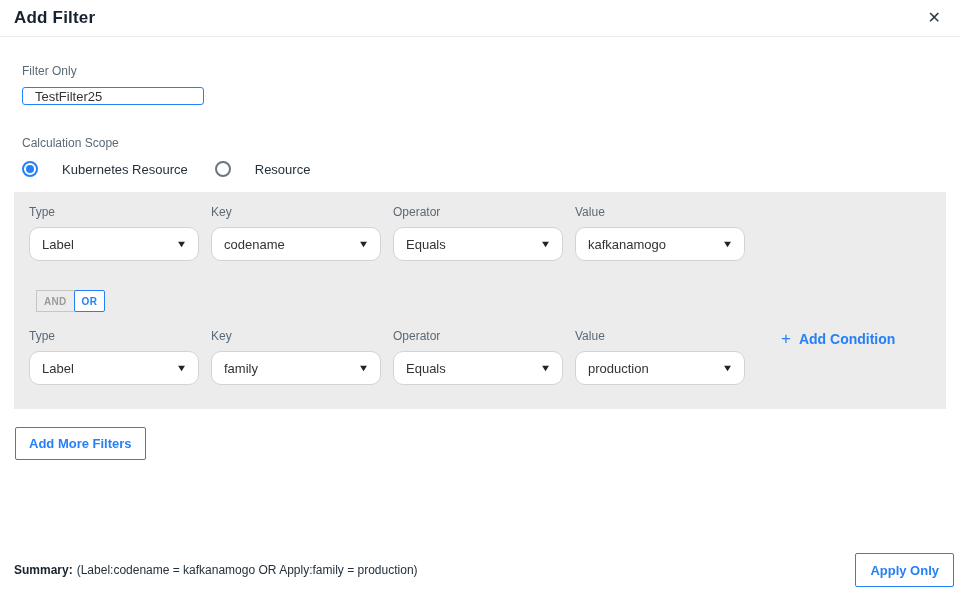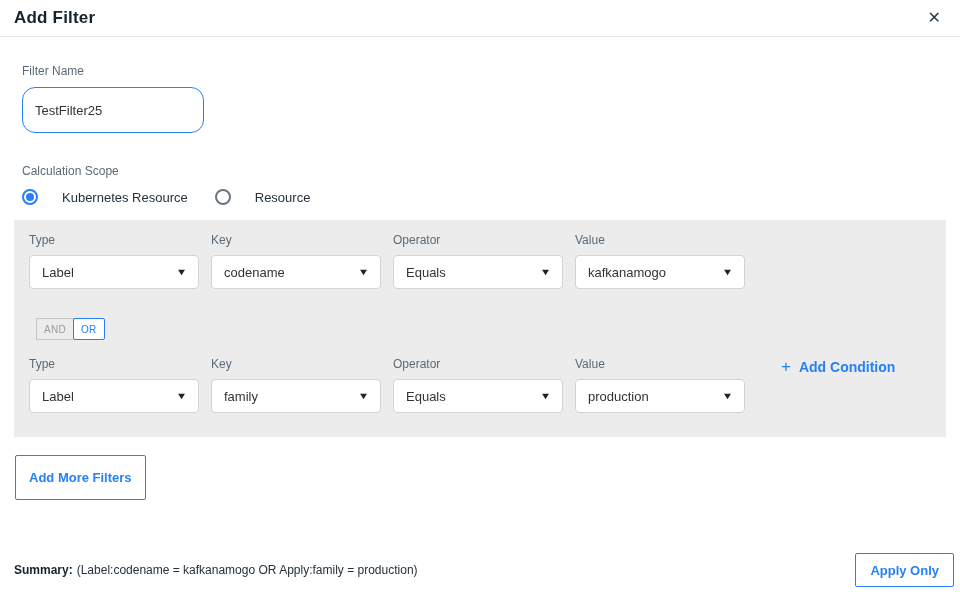--- a/index.html
+++ b/index.html
@@ -17,22 +17,22 @@
   .modal-title { font-size:17px; font-weight:bold; color:#16232e; letter-spacing:.2px; }
   .close-btn {
     font-size:16px; color:#2b3a46; cursor:pointer; line-height:1;
     background:none; border:none; padding:2px 4px;
     font-family:"DejaVu Sans",sans-serif;
   }
   
   .field-label { font-size:12px; color:#5b6a77; }
   .filter-name-section { margin:27px 0 0 22px; }
   .filter-name-input {
-    display:block; margin-top:9px; width:182px; height:46px;
-    border:1.5px solid #2680f8; border-radius:13px; outline:none;
+    display:block; margin-top:9px; width:182px; height:18px;
+    border:1.5px solid #2680f8; border-radius:3px; outline:none;
     padding:0 12px; font-size:13px; color:#333333;
     font-family:"Liberation Sans","DejaVu Sans",sans-serif; background:#fff;
   }
   
   .scope-section { margin:31px 0 0 22px; }
   .radio-row { margin-top:11px; display:flex; align-items:center; }
   .radio-option { display:flex; align-items:center; cursor:pointer; }
   .radio-option + .radio-option { margin-left:27px; }
   .radio-circle {
     width:16px; height:16px; border-radius:50%; border:2px solid #6a7580;
@@ -46,50 +46,50 @@
   .radio-label { margin-left:24px; font-size:13px; color:#24313c; }
   
   .conditions-panel {
     margin:15px 14px 0 14px; background:#ececec;
     padding:13px 0 24px 15px;
   }
   .condition-row { display:flex; align-items:flex-start; }
   .cond-group { width:170px; margin-right:12px; }
   .cond-label { font-size:12px; color:#5b6a77; margin-bottom:8px; }
   .dropdown {
-    height:34px; background:#ffffff; border:1px solid #d3d3d3; border-radius:4px;
+    height:34px; background:#ffffff; border:1px solid #d3d3d3; border-radius:10px;
     display:flex; align-items:center; justify-content:space-between;
     padding:0 12px; cursor:pointer;
   }
   .dropdown-value { font-size:13px; color:#333333; }
   .caret { font-size:9px; color:#1d2429; transform:scaleX(1.3); }
   
   .logic-toggle { margin:29px 0 0 7px; display:inline-flex; }
   .logic-btn {
-    height:22px; padding:0 7px; font-size:10px; font-weight:normal;
+    height:22px; padding:0 7px; font-size:10px; font-weight:bold;
     display:inline-flex; align-items:center; justify-content:center;
     border:1px solid #c6c6c6; color:#9b9b9b; background:transparent;
     cursor:pointer; letter-spacing:.3px;
     font-family:"Liberation Sans","DejaVu Sans",sans-serif;
   }
   .logic-btn.active {
     background:#ffffff; border:1px solid #2680f8; color:#2680f8; margin-left:-1px;
     border-radius:2px;
   }
   .row2 { margin-top:17px; }
   
   .add-condition {
     display:flex; align-items:center; margin:0 0 8px 24px; cursor:pointer;
     color:#2680f8; white-space:nowrap;
   }
   .add-condition .plus { font-size:17px; font-weight:normal; margin-right:8px; }
   .add-condition .txt { font-size:14px; font-weight:bold; }
   
   .add-more-filters {
-    margin:18px 0 0 15px; height:45px; padding:0 13px;
+    margin:18px 0 0 15px; height:33px; padding:0 13px;
     background:#ffffff; border:1px solid #2680f8; border-radius:2px;
     color:#2680f8; font-size:13px; font-weight:bold; cursor:pointer;
     font-family:"Liberation Sans","DejaVu Sans",sans-serif;
   }
   
   .modal-footer {
     position:absolute; left:0; right:0; bottom:8px;
     display:flex; align-items:center; justify-content:space-between;
     padding:0 6px 0 14px;
   }
@@ -112,21 +112,21 @@
 <body>
 
 
 
 <div class="modal-header">
   <div class="modal-title">Add Filter</div>
   <button class="close-btn">✕</button>
 </div>
 
 <div class="filter-name-section">
-  <div class="field-label">Filter Name</div>
+  <div class="field-label">Filter Only</div>
   <input class="filter-name-input" type="text" value="TestFilter25" style="">
 </div>
 
 <div class="scope-section">
   <div class="field-label">Calculation Scope</div>
   <div class="radio-row">
     <div class="radio-option">
       <span class="radio-circle selected"></span>
       <span class="radio-label">Kubernetes Resource</span>
     </div>

